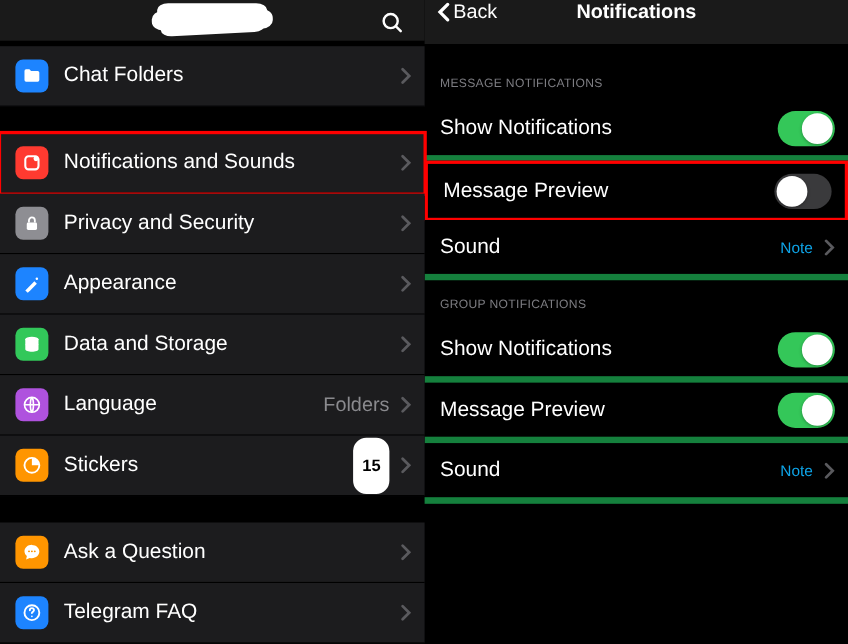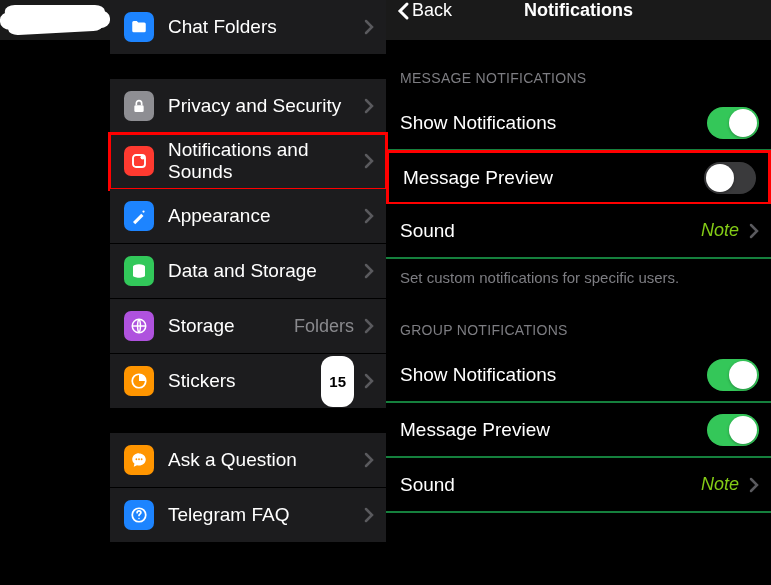--- a/index.html
+++ b/index.html
@@ -5,21 +5,21 @@
   * { box-sizing: border-box; margin: 0; padding: 0; }
   body {
     background: #000;
     font-family: -apple-system, BlinkMacSystemFont, "Segoe UI", Helvetica, Arial, sans-serif;
     width: 771px;
     height: 585px;
     overflow: hidden;
     color: #fff;
     display: flex;
   }
-  .left-pane { width: 386px; background: #000; display: flex; flex-direction: row; }
+  .left-pane { width: 386px; background: #000; display: flex; flex-direction: column; }
   .right-pane { width: 385px; background: #000; display: flex; flex-direction: column; }
 
   
   .left-header {
     height: 40px;
     background: #1a1a1a;
     display: flex;
     align-items: center;
     justify-content: center;
     position: relative;
@@ -79,34 +79,34 @@
     background: #1a1a1a;
     display: flex;
     align-items: flex-start;
     position: relative;
     padding: 0 10px;
   }
   .back-btn { display:flex; align-items:center; gap:2px; font-size:18px; color:#fff; }
   .right-title { font-size:18px; font-weight:600; position:absolute; left:0; right:0; text-align:center; pointer-events:none; }
 
   .section-header {
-    font-size: 14px; color: #7d7d82;
+    font-size: 11px; color: #7d7d82;
     padding: 30px 14px 10px 14px;
     letter-spacing: 0.3px;
     text-transform: uppercase;
     background: #000;
   }
   .right-row {
     display:flex; align-items:center;
     height: 55px; padding: 0 12px 0 14px;
     background: #000;
-    border-bottom: 2px solid #15803d;
+    border-bottom: 6px solid #15803d;
   }
   .right-label { font-size: 19px; color:#fff; flex:1; }
-  .right-value { font-size: 18px; color:#84cc16; margin-right:6px;font-style:italic; }
+  .right-value { font-size: 14px; color:#0ea5e9; margin-right:6px; }
   .section-footer {
     font-size: 15px; color:#7d7d82; padding: 10px 14px 20px 14px; background:#000;
   }
 
   
   .toggle {
     width: 52px; height: 32px; border-radius: 16px; position: relative; flex-shrink:0;
   }
   .toggle-on { background:#34c759; }
   .toggle-off { background:#3a3a3c; }
@@ -152,51 +152,51 @@
       <span class="row-label">Chat Folders</span>
       <span class="chev">
         <svg width="10" height="16" viewBox="0 0 10 16" fill="none" stroke="#5a5a5e" stroke-width="2.5" stroke-linecap="round">
             <path d="M2 2l6 6-6 6"></path>
           </svg>
       </span>
     </div>
 
     <div class="gap"></div>
 
-    <div class="settings-row">
-      <div class="row-icon" style="background:#8e8e93">
-        <svg width="16" height="18" viewBox="0 0 24 24" fill="#fff">
-            <rect x="5" y="11" width="14" height="10" rx="2"></rect>
-            <path d="M8 11V8a4 4 0 0 1 8 0v3" fill="none" stroke="#fff" stroke-width="2.5"></path>
-          </svg>
-      </div>
-      <span class="row-label">Privacy and Security</span>
-      <span class="chev">
-        <svg width="10" height="16" viewBox="0 0 10 16" fill="none" stroke="#5a5a5e" stroke-width="2.5" stroke-linecap="round">
-            <path d="M2 2l6 6-6 6"></path>
-          </svg>
-      </span>
-    </div>
-
     <div class="settings-row highlight">
       <div class="row-icon" style="background:#ff3a30">
         <svg width="18" height="18" viewBox="0 0 24 24" fill="none" stroke="#fff" stroke-width="2.5">
             <rect x="4" y="4" width="16" height="16" rx="4"></rect>
             <circle cx="17" cy="7" r="3" fill="#fff" stroke="none"></circle>
           </svg>
       </div>
       <span class="row-label">Notifications and Sounds</span>
       <span class="chev">
         <svg width="10" height="16" viewBox="0 0 10 16" fill="none" stroke="#5a5a5e" stroke-width="2.5" stroke-linecap="round">
             <path d="M2 2l6 6-6 6"></path>
           </svg>
       </span>
     </div>
 
     <div class="settings-row">
+      <div class="row-icon" style="background:#8e8e93">
+        <svg width="16" height="18" viewBox="0 0 24 24" fill="#fff">
+            <rect x="5" y="11" width="14" height="10" rx="2"></rect>
+            <path d="M8 11V8a4 4 0 0 1 8 0v3" fill="none" stroke="#fff" stroke-width="2.5"></path>
+          </svg>
+      </div>
+      <span class="row-label">Privacy and Security</span>
+      <span class="chev">
+        <svg width="10" height="16" viewBox="0 0 10 16" fill="none" stroke="#5a5a5e" stroke-width="2.5" stroke-linecap="round">
+            <path d="M2 2l6 6-6 6"></path>
+          </svg>
+      </span>
+    </div>
+
+    <div class="settings-row">
       <div class="row-icon" style="background:#1d84ff">
         <svg width="18" height="18" viewBox="0 0 24 24" fill="#fff">
             <path d="M4 20l3-3 8-8 3 3-8 8-3 3-3-3z"></path>
             <circle cx="18" cy="6" r="1.5"></circle>
           </svg>
       </div>
       <span class="row-label">Appearance</span>
       <span class="chev">
         <svg width="10" height="16" viewBox="0 0 10 16" fill="none" stroke="#5a5a5e" stroke-width="2.5" stroke-linecap="round">
             <path d="M2 2l6 6-6 6"></path>
@@ -220,21 +220,21 @@
       </span>
     </div>
 
     <div class="settings-row">
       <div class="row-icon" style="background:#af52de">
         <svg width="18" height="18" viewBox="0 0 24 24" fill="none" stroke="#fff" stroke-width="2">
             <circle cx="12" cy="12" r="9"></circle>
             <path d="M3 12h18M12 3c2.5 3 2.5 15 0 18M12 3c-2.5 3-2.5 15 0 18"></path>
           </svg>
       </div>
-      <span class="row-label">Storage</span>
+      <span class="row-label">Language</span>
       <span class="row-value">Folders</span>
       <span class="chev">
         <svg width="10" height="16" viewBox="0 0 10 16" fill="none" stroke="#5a5a5e" stroke-width="2.5" stroke-linecap="round">
             <path d="M2 2l6 6-6 6"></path>
           </svg>
       </span>
     </div>
 
     <div class="settings-row">
       <div class="row-icon" style="background:#ff9500">
@@ -321,21 +321,20 @@
     <span class="right-label">Sound</span>
     <span class="right-value">Note</span>
     <span class="chev">
       <svg width="10" height="16" viewBox="0 0 10 16" fill="none" stroke="#5a5a5e" stroke-width="2.5" stroke-linecap="round">
           <path d="M2 2l6 6-6 6"></path>
         </svg>
     </span>
   </div>
 
 
-  <div class="section-footer">Set custom notifications for specific users.</div>
 
   <div class="section-header" style="padding-top:16px">GROUP NOTIFICATIONS</div>
 
   <div class="right-row">
     <span class="right-label">Show Notifications</span>
     <div class="toggle toggle-on">
         <div class="knob"></div>
       </div>
   </div>
 

